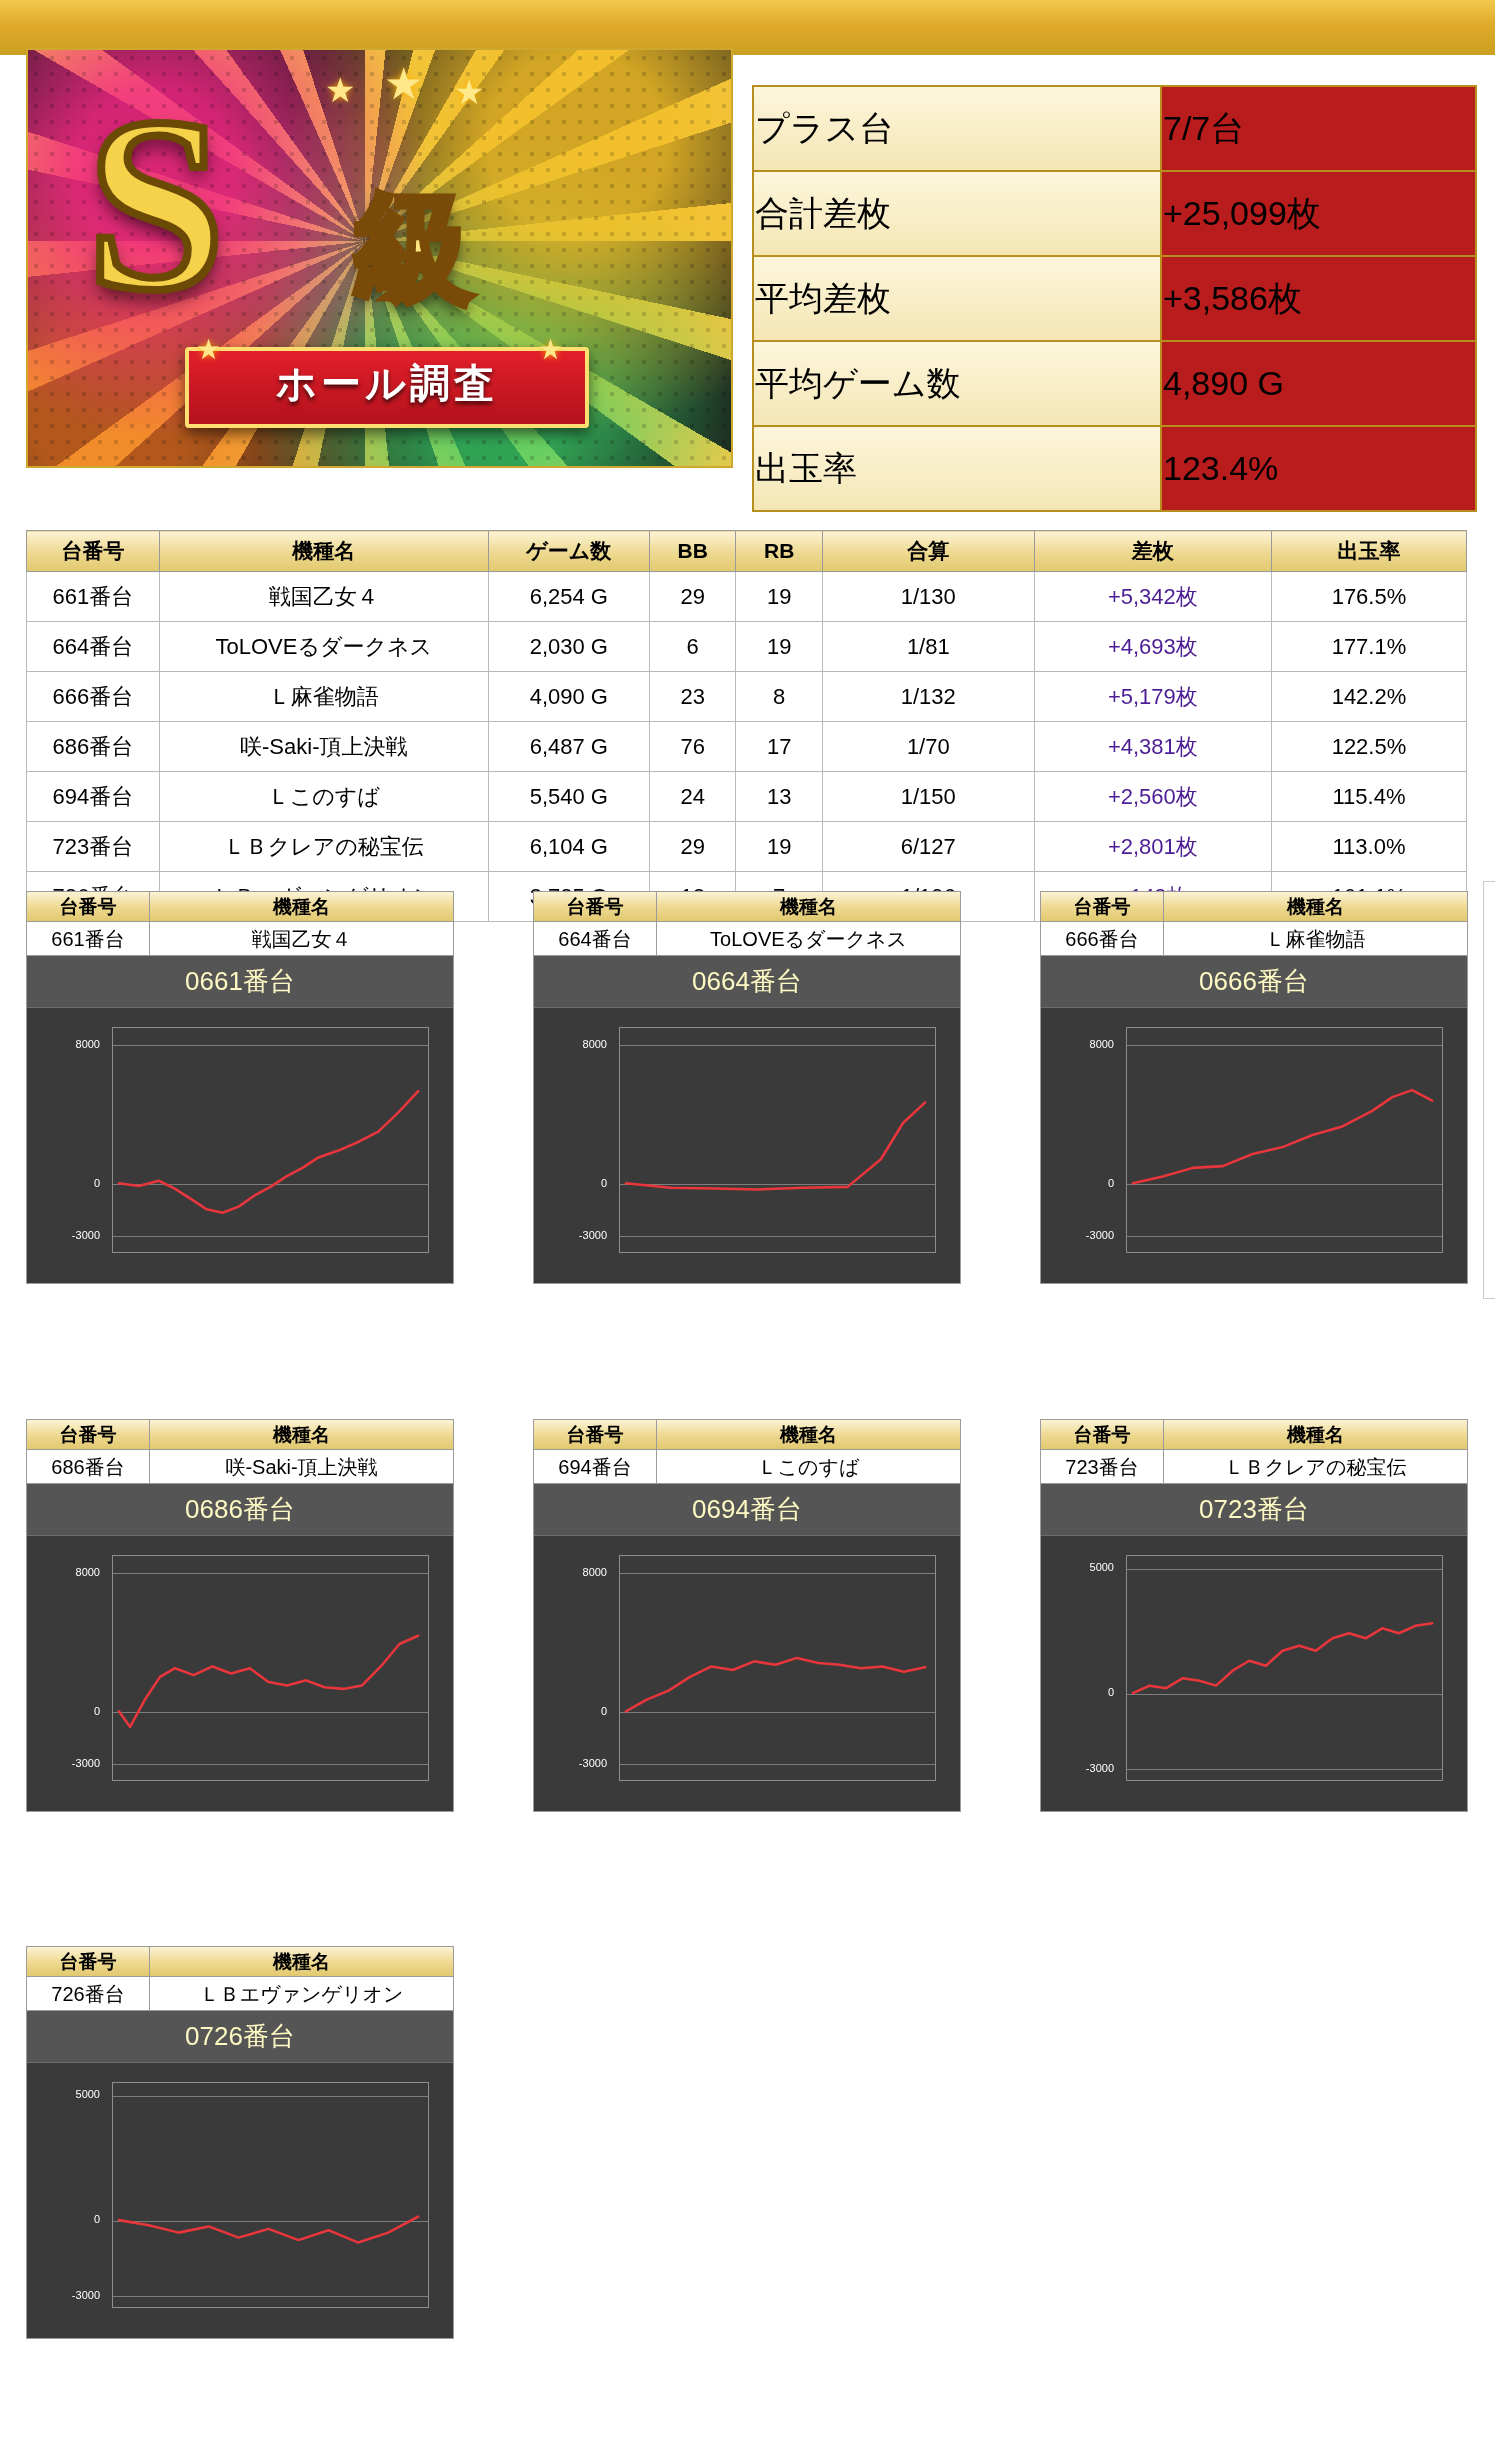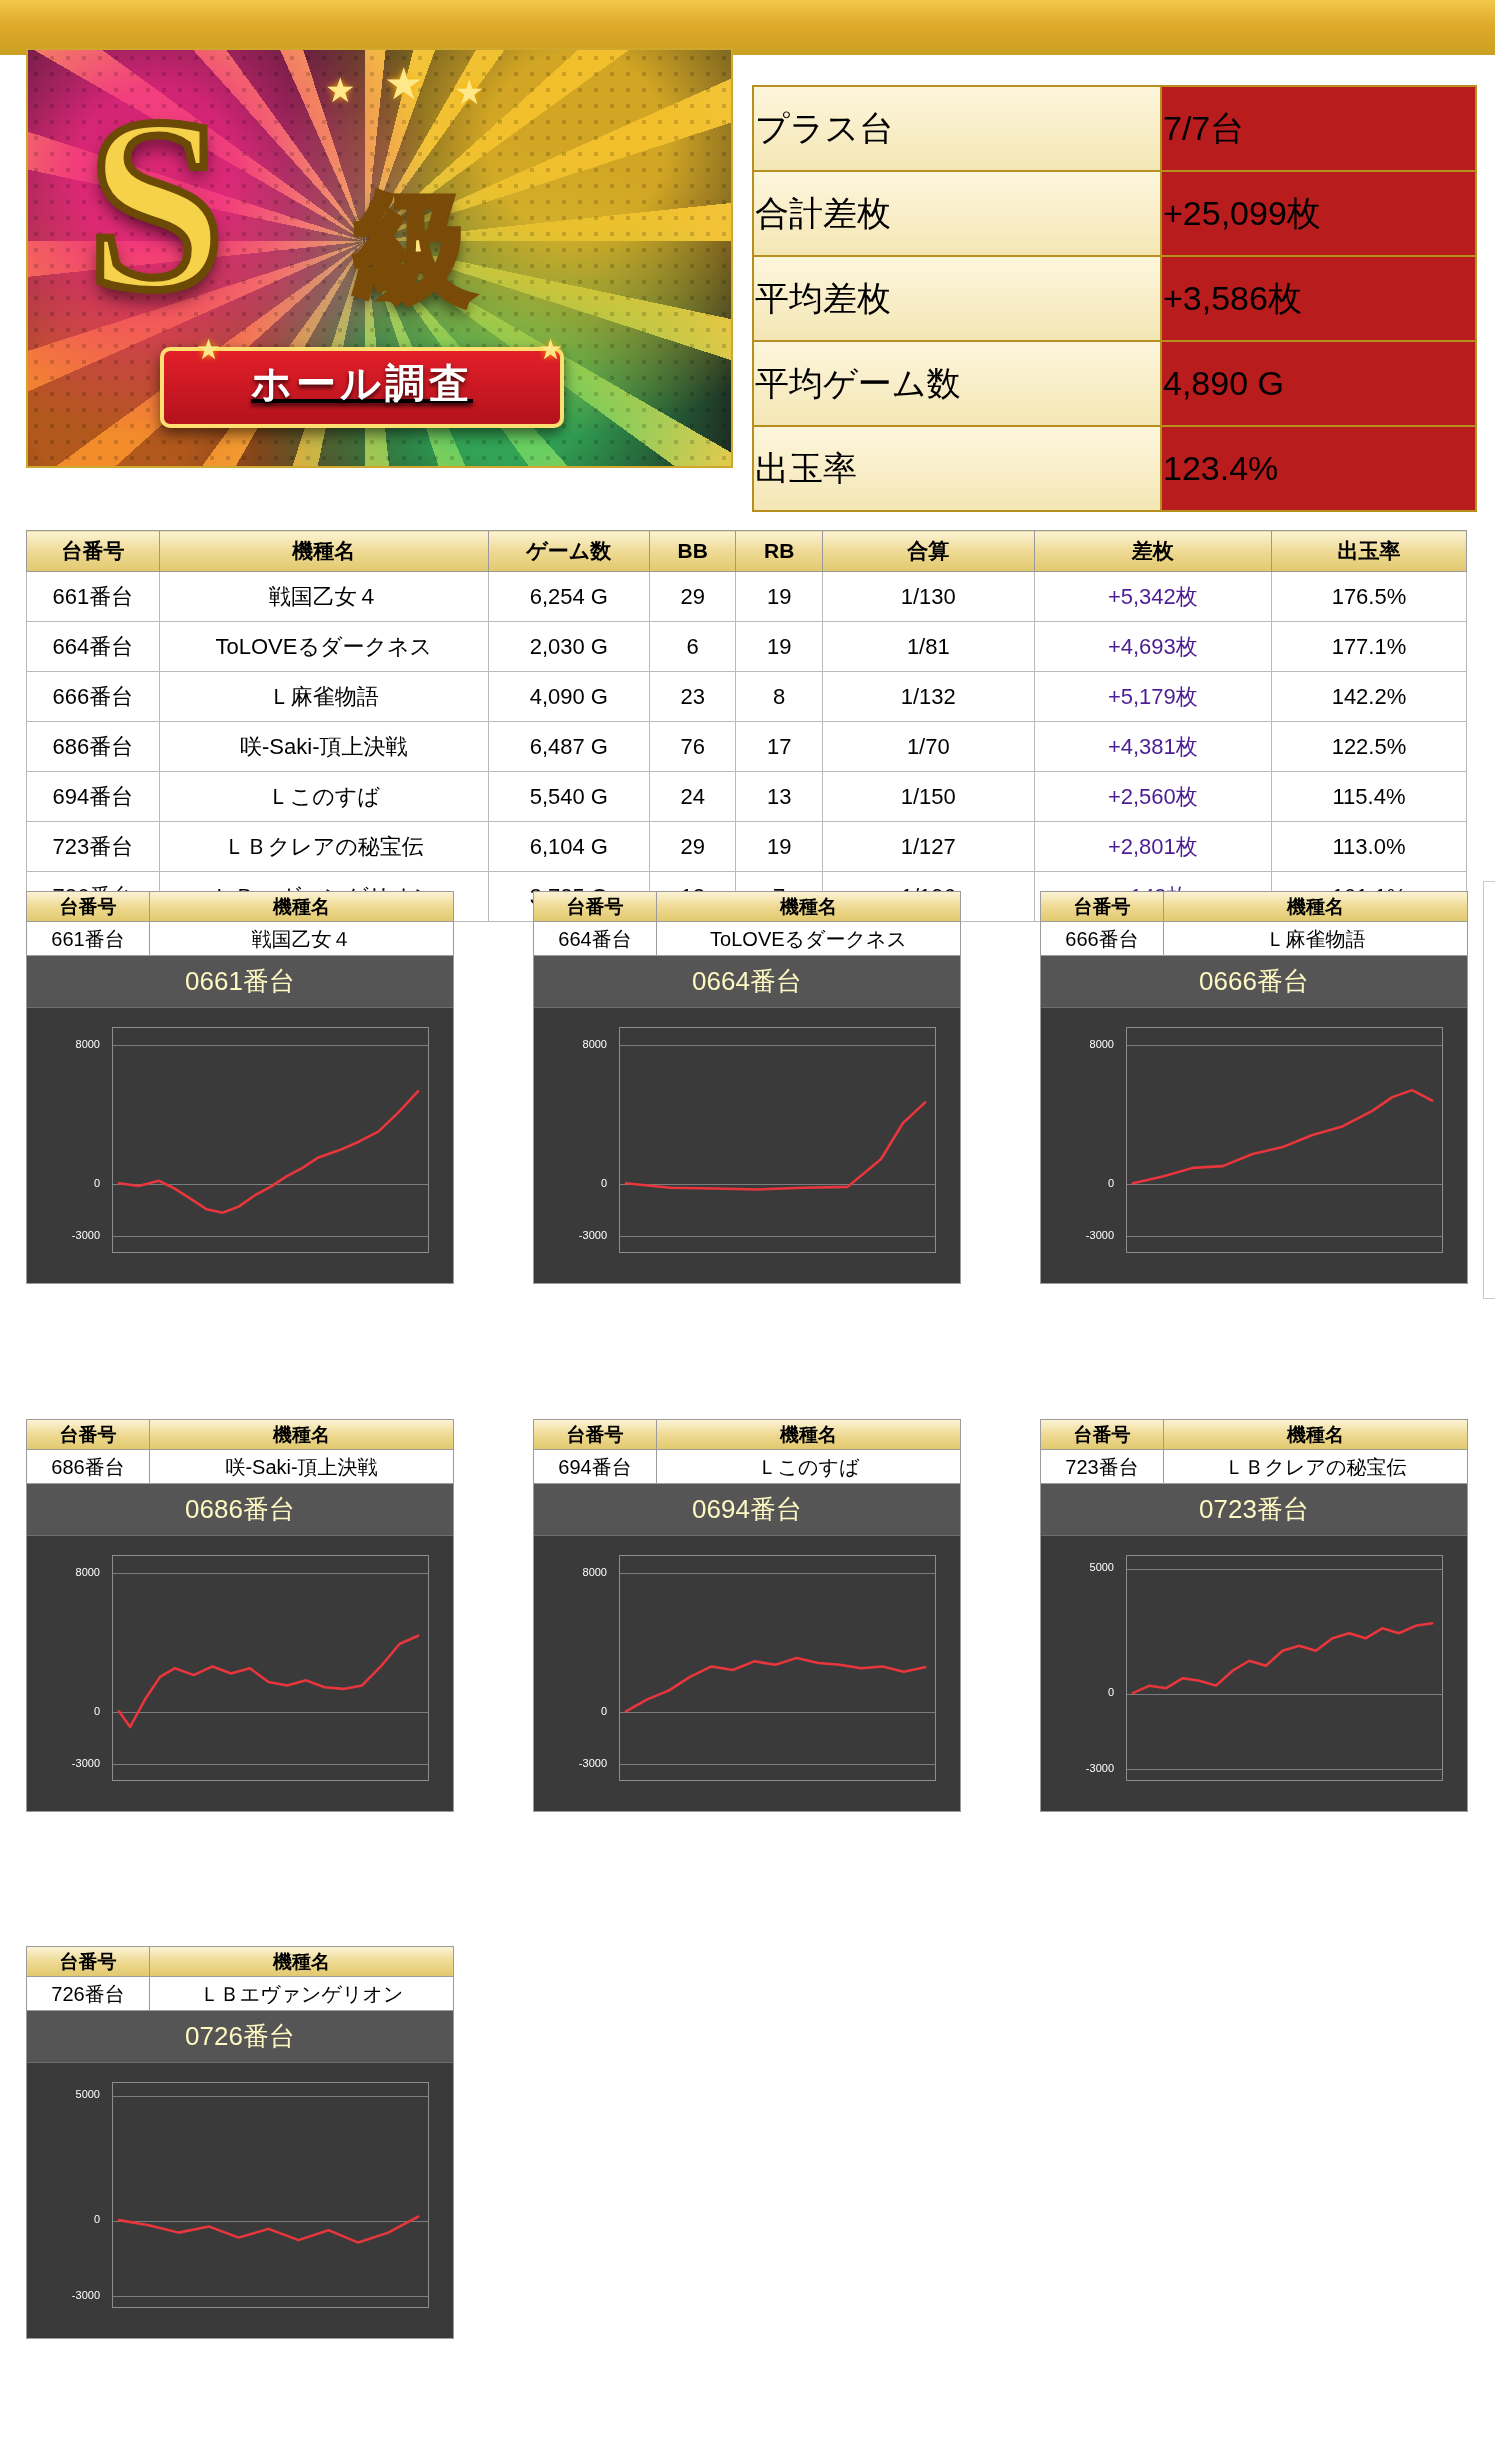--- a/index.html
+++ b/index.html
@@ -90,27 +90,26 @@
     left: 327px; top: 119px;
     font-size: 119px;
     font-weight: bold;
     font-family: "Liberation Serif", serif;
     color: #ffe680;
     -webkit-text-stroke: 6px #7a4a08;
     text-shadow: 0 8px 14px rgba(0,0,0,.6);
   }
   .hero-ribbon {
     position: absolute;
-    left: 132px; top: 297px;
+    left: 157px; top: 297px;
     width: 396px; height: 73px;
     background: linear-gradient(180deg,#e21f2a 0%, #b4121c 100%);
     border: 4px solid #ffdf72;
-    border-radius: 10px;
+    border-radius: 4px;
     box-shadow: 0 6px 14px rgba(0,0,0,.55);
-    text-decoration: underline;
   }
   .hero-ribbon span {
     display: block;
     text-align: center;
     line-height: 65px;
     font-size: 40px;
     font-weight: bold;
     color: #fff;
     letter-spacing: 4px;
     text-shadow: 0 3px 4px rgba(0,0,0,.7);
@@ -373,21 +372,21 @@
         <td>1/150</td>
         <td class="diff">+2,560枚</td>
         <td>115.4%</td>
       </tr>
       <tr>
         <td>723番台</td>
         <td>ＬＢクレアの秘宝伝</td>
         <td>6,104 G</td>
         <td>29</td>
         <td>19</td>
-        <td>1/127</td>
+        <td>6/127</td>
         <td class="diff">+2,801枚</td>
         <td>113.0%</td>
       </tr>
       <tr>
         <td>726番台</td>
         <td>ＬＢエヴァンゲリオン</td>
         <td>3,725 G</td>
         <td>12</td>
         <td>7</td>
         <td>1/196</td>

